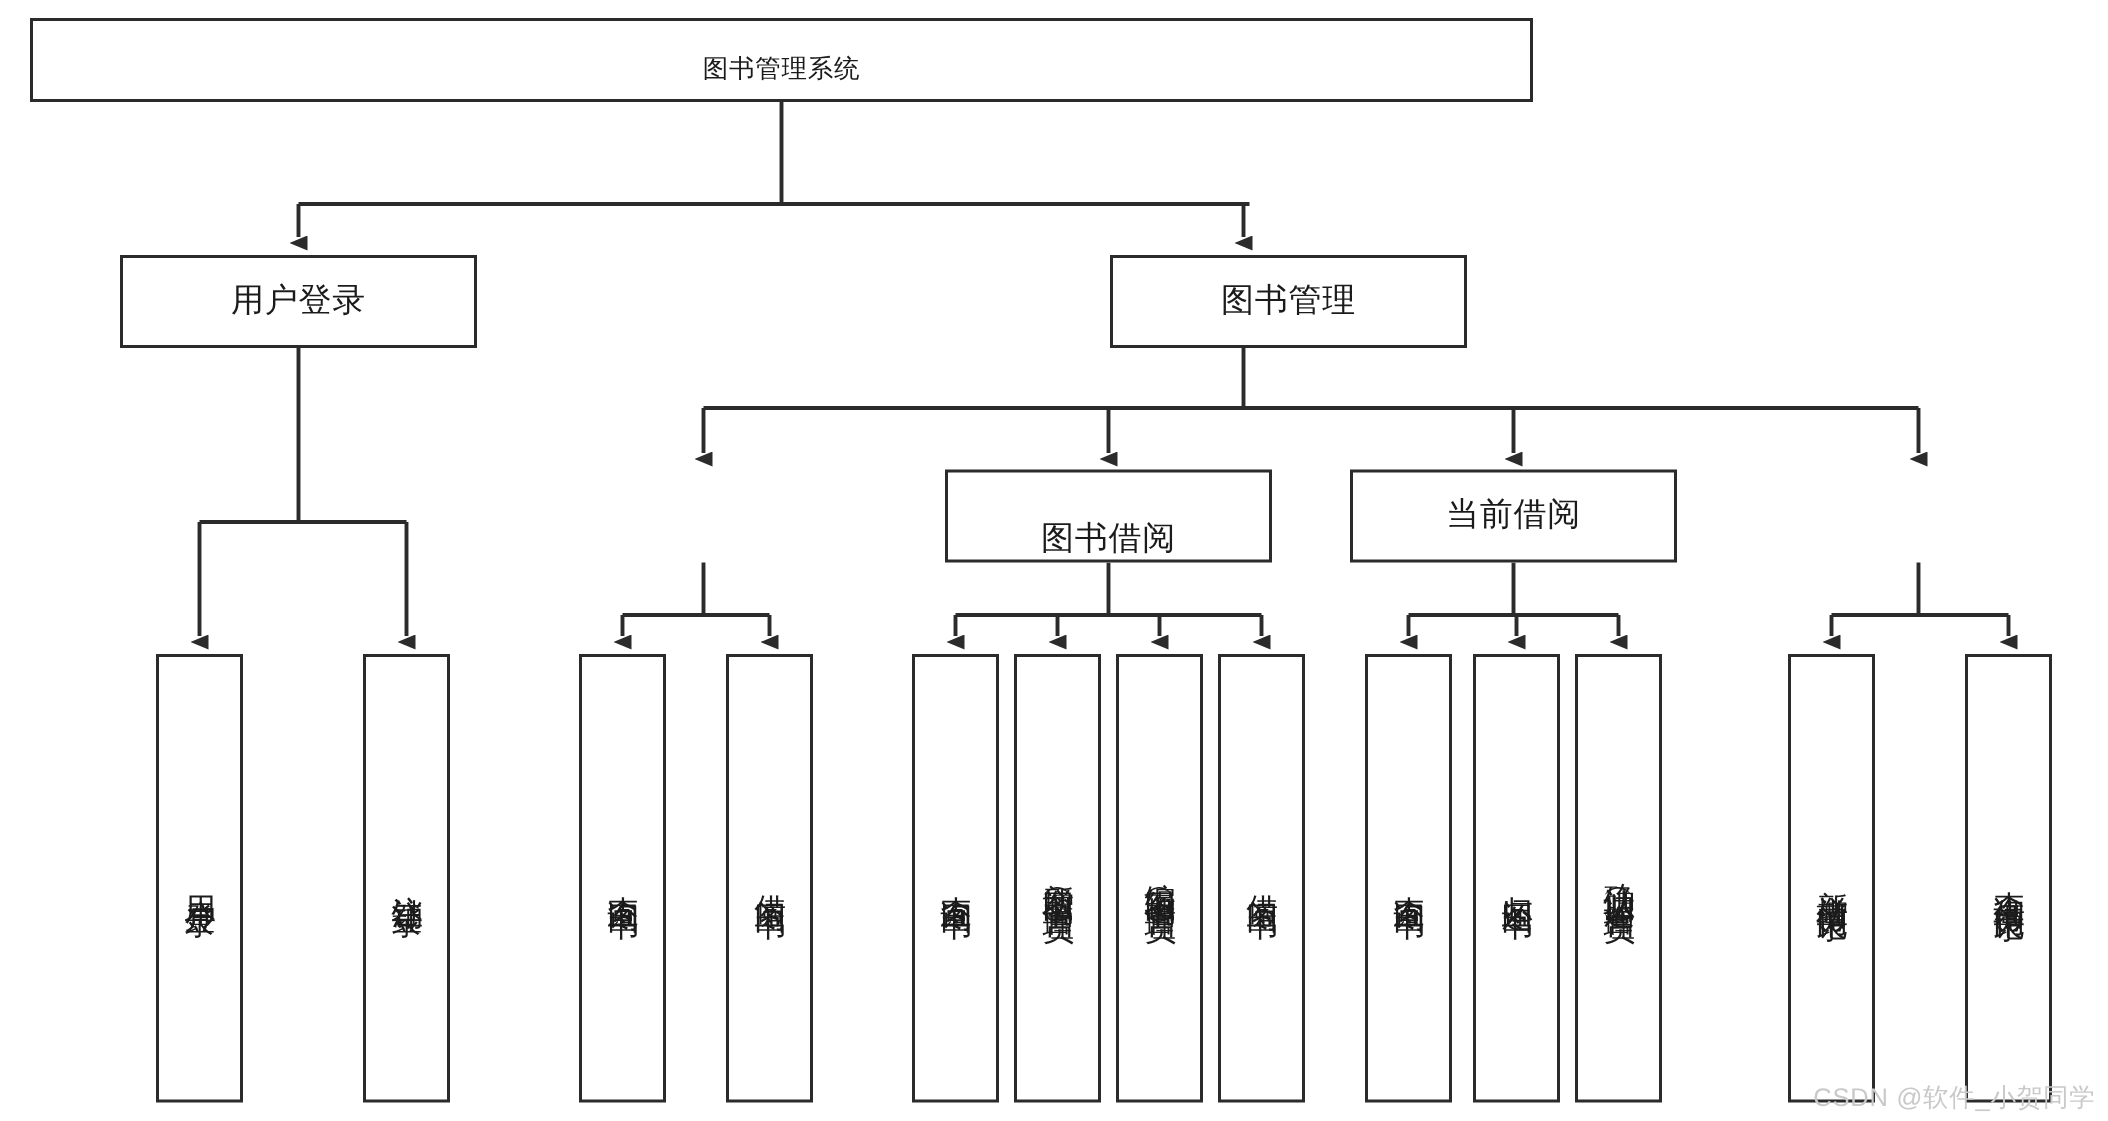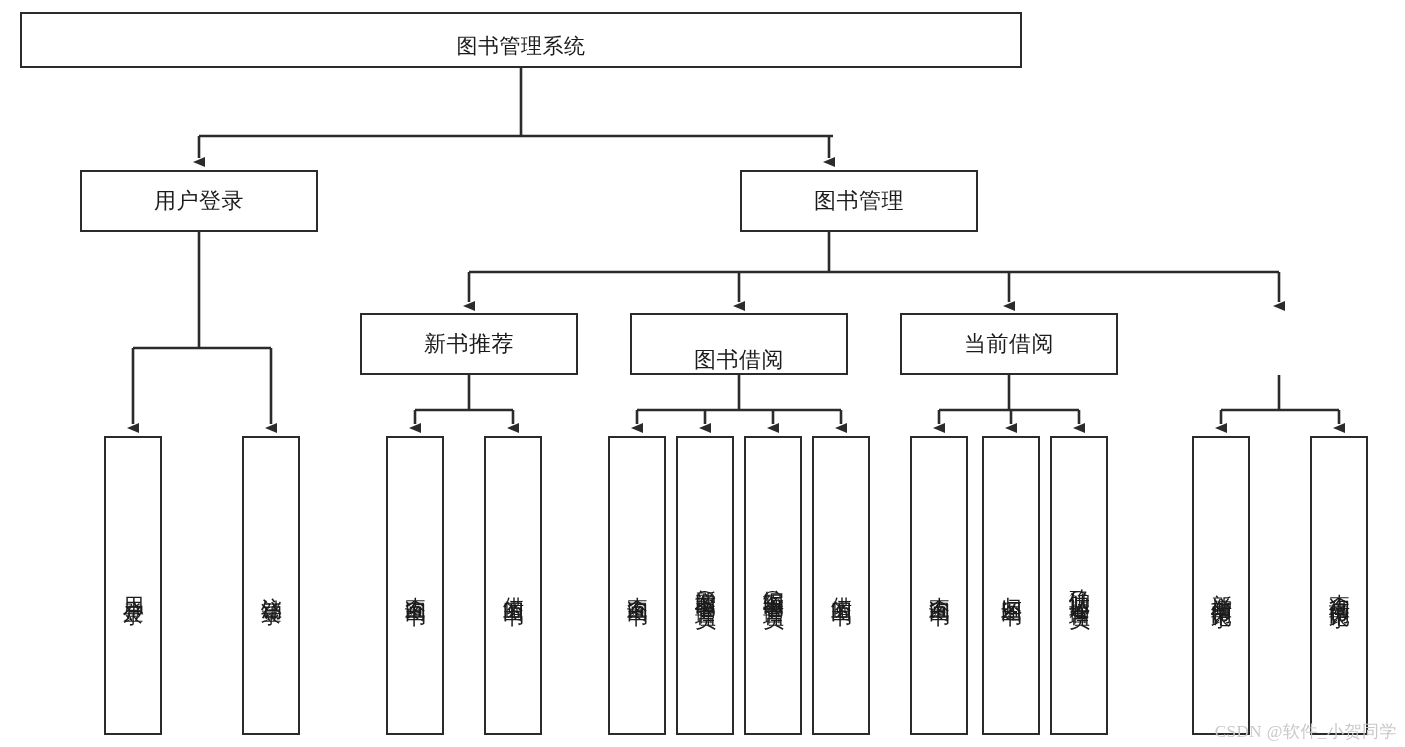--- a/index.html
+++ b/index.html
@@ -38,21 +38,21 @@
     display:block;
     text-align:center;
     line-height:1.18;
     letter-spacing:0.5px;
     white-space:nowrap;
   }
   .node.horiz .label{
     font-size:22px;
   }
   #node-root.node.horiz .label{
-    font-size:21px;
+    font-size:17px;
     margin-top:12px;
   }
   
   .node.vert{
     align-items:center;
     justify-content:center;
     padding:4px 0;
   }
   .node.vert .label{
     writing-mode:vertical-rl;
@@ -66,21 +66,21 @@
   
   #watermark{
     position:absolute;
     right:8px;
     bottom:4px;
     font-size:17px;
     color:#c9c9c9;
     letter-spacing:0.5px;
     z-index:5;
     white-space:nowrap;
-    font-family:Liberation Serif, serif;
+    font-family:Liberation Sans, sans-serif;
   }
 </style>
 </head>
 <body>
 
 <div id="canvas">
 
   <svg id="wires" viewBox="0 0 1405 747" width="1405" height="747" xmlns="http://www.w3.org/2000/svg">
     <defs>
       <marker id="arrow" markerWidth="10" markerHeight="12" refX="1" refY="6" orient="auto" markerUnits="userSpaceOnUse">
@@ -136,23 +136,20 @@
   </div>
 
   <div class="node horiz" id="node-user-login" style="left:80px; top:170px; width:238px; height:62px;">
     <span class="label">用户登录</span>
   </div>
 
   <div class="node horiz" id="node-book-manage" style="left:740px; top:170px; width:238px; height:62px;">
     <span class="label">图书管理</span>
   </div>
 
-  <div class="node horiz" id="node-new-book-recommend" style="left:360px; top:313px; width:218px; height:62px;">
-    <span class="label">新书推荐</span>
-  </div>
 
   <div class="node horiz" id="node-book-borrow" style="left:630px; top:313px; width:218px; height:62px;align-items:flex-end;">
     <span class="label">图书借阅</span>
   </div>
 
   <div class="node horiz" id="node-current-borrow" style="left:900px; top:313px; width:218px; height:62px;align-items:center;">
     <span class="label">当前借阅</span>
   </div>
 
 

